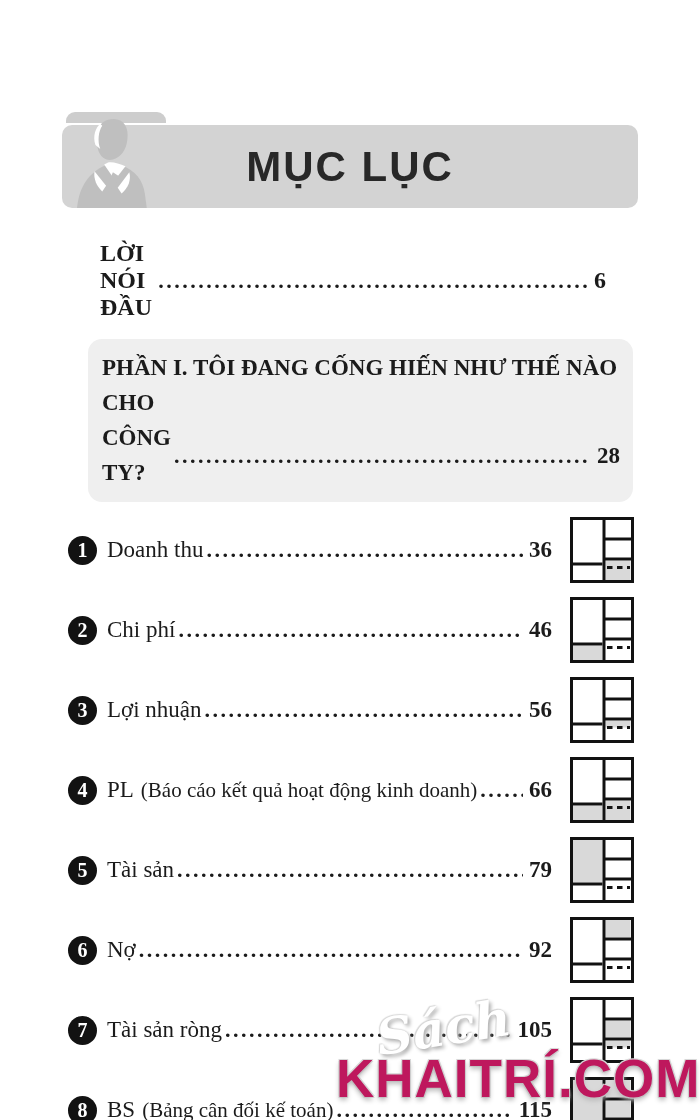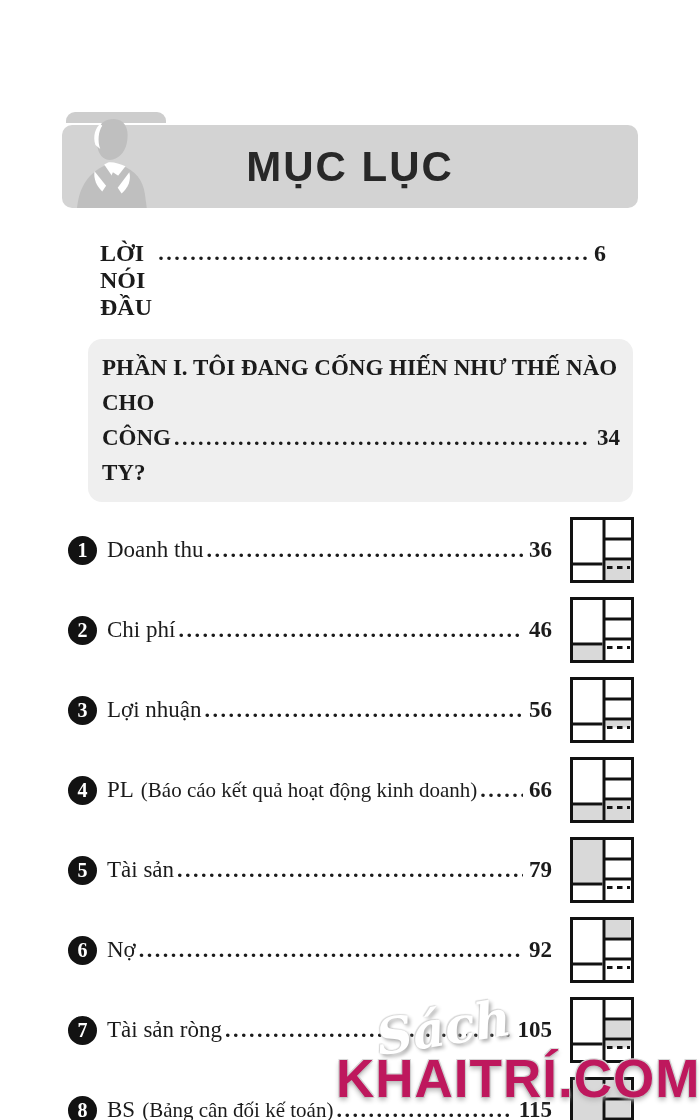--- a/index.html
+++ b/index.html
@@ -22,21 +22,21 @@
   }
   .banner-title {
     position:absolute; left:0; right:0; top:13px; height:93px;
     text-align:center; line-height:83px;
     font-family:"Liberation Sans", sans-serif; font-weight:bold;
     font-size:42px; letter-spacing:2px; color:#282828;
   }
   .silhouette { position:absolute; left:2px; top:4px; width:90px; height:92px; }
 
   
-  .leader-row { display:flex; align-items:flex-start; }
+  .leader-row { display:flex; align-items:center; }
   .dots { flex:1 1 auto; overflow:hidden; white-space:nowrap; margin:0 3px;
           font-weight:bold; font-size:22px; letter-spacing:2.5px; }
   .dots::after { content:"....................................................................................................................................................."; }
 
   .preface { margin:32px 94px 0 100px; font-size:24px; font-weight:bold; }
   .preface .page-num { font-size:24px; }
 
   .part-box {
     margin:18px 67px 0 88px; background:#efefef; border-radius:14px;
     padding:11px 13px 12px 14px; font-size:23px; font-weight:bold; line-height:35px;
@@ -94,21 +94,21 @@
     <span>LỜI NÓI ĐẦU</span>
     <span class="dots"></span>
     <span class="page-num">6</span>
   </div>
 
   <div class="part-box">
     <div>PHẦN I. TÔI ĐANG CỐNG HIẾN NHƯ THẾ NÀO CHO</div>
     <div class="leader-row">
       <span>CÔNG TY?</span>
       <span class="dots"></span>
-      <span class="page-num">34</span>
+      <span class="page-num">28</span>
     </div>
   </div>
 
   <div class="items" id="items-container">
     <div class="item-row">
       <span class="num-circle">1</span>
       <span class="item-text">
         <span class="item-label">Doanh thu</span>
 
         <span class="dots"></span>

